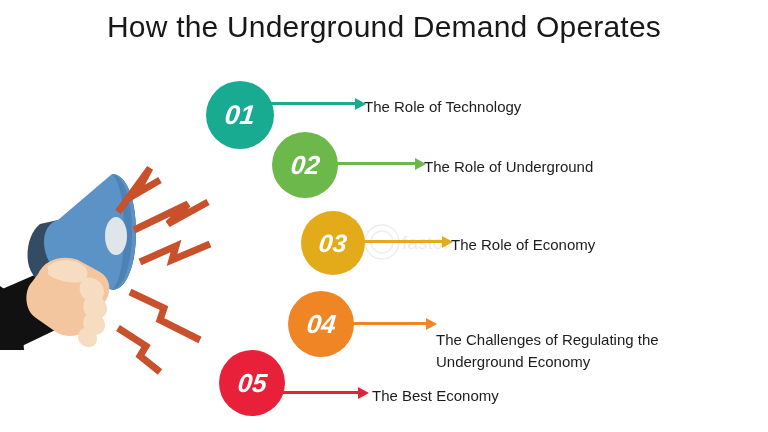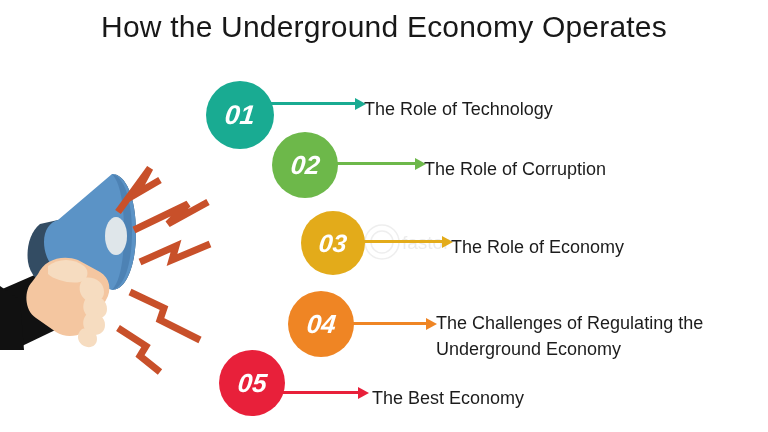--- a/index.html
+++ b/index.html
@@ -91,21 +91,21 @@
     width: 0;
     height: 0;
     border-top: 6px solid transparent;
     border-bottom: 6px solid transparent;
     border-left-width: 11px;
     border-left-style: solid;
   }
 
   .step-label {
     position: absolute;
-    font-size: 18px;
+    font-size: 15px;
     color: #1c1c1c;
     font-family: "Liberation Sans", sans-serif;
     line-height: 1.45;
     z-index: 4;
   }
 
   
   #watermark {
     position: absolute;
     left: 362px;
@@ -115,21 +115,21 @@
     z-index: 1;
     opacity: 0.16;
     pointer-events: none;
   }
 </style>
 </head>
 <body>
 
 <div id="slide">
 
-  <div id="title">How the Underground Economy Operates</div>
+  <div id="title">How the Underground Demand Operates</div>
 
   <div id="illustration">
     <svg width="280" height="230" viewBox="0 0 280 230" xmlns="http://www.w3.org/2000/svg">
 
       <g>
         <path d="M0 140 L46 120 L72 172 L22 196 Z" fill="#111111"></path>
         <path d="M0 136 L0 200 L24 200 L20 150 Z" fill="#111111"></path>
       </g>
 
       <g>
@@ -200,21 +200,21 @@
   </div>
 
   <div class="step">
     <div class="badge" style="left:272px; top:132px; width:66px; height:66px; background:#6db84a; font-size:26px;">
       <span>02</span>
     </div>
     <div class="connector" style="left:333px; top:162px; width:93px;">
       <div class="shaft" style="background:#6db84a;"></div>
       <div class="head" style="border-left-color:#6db84a;"></div>
     </div>
-    <div class="step-label" style="left:424px; top:156px; width:250px;">The Role of Corruption</div>
+    <div class="step-label" style="left:424px; top:156px; width:250px;">The Role of Underground</div>
   </div>
 
   <div class="step">
     <div class="badge" style="left:301px; top:211px; width:64px; height:64px; background:#e3ab1a; font-size:25px;">
       <span>03</span>
     </div>
     <div class="connector" style="left:360px; top:240px; width:93px;">
       <div class="shaft" style="background:#e3ab1a;"></div>
       <div class="head" style="border-left-color:#e3ab1a;"></div>
     </div>
@@ -222,21 +222,21 @@
   </div>
 
   <div class="step">
     <div class="badge" style="left:288px; top:291px; width:66px; height:66px; background:#ef8524; font-size:26px;">
       <span>04</span>
     </div>
     <div class="connector" style="left:349px; top:322px; width:88px;">
       <div class="shaft" style="background:#ef8524;"></div>
       <div class="head" style="border-left-color:#ef8524;"></div>
     </div>
-    <div class="step-label" style="left:436px; top:310px; width:304px;">The Challenges of Regulating the Underground Economy</div>
+    <div class="step-label" style="left:436px; top:329px; width:304px;">The Challenges of Regulating the Underground Economy</div>
   </div>
 
   <div class="step">
     <div class="badge" style="left:219px; top:350px; width:66px; height:66px; background:#e8203a; font-size:26px;">
       <span>05</span>
     </div>
     <div class="connector" style="left:280px; top:391px; width:89px;">
       <div class="shaft" style="background:#e8203a;"></div>
       <div class="head" style="border-left-color:#e8203a;"></div>
     </div>

